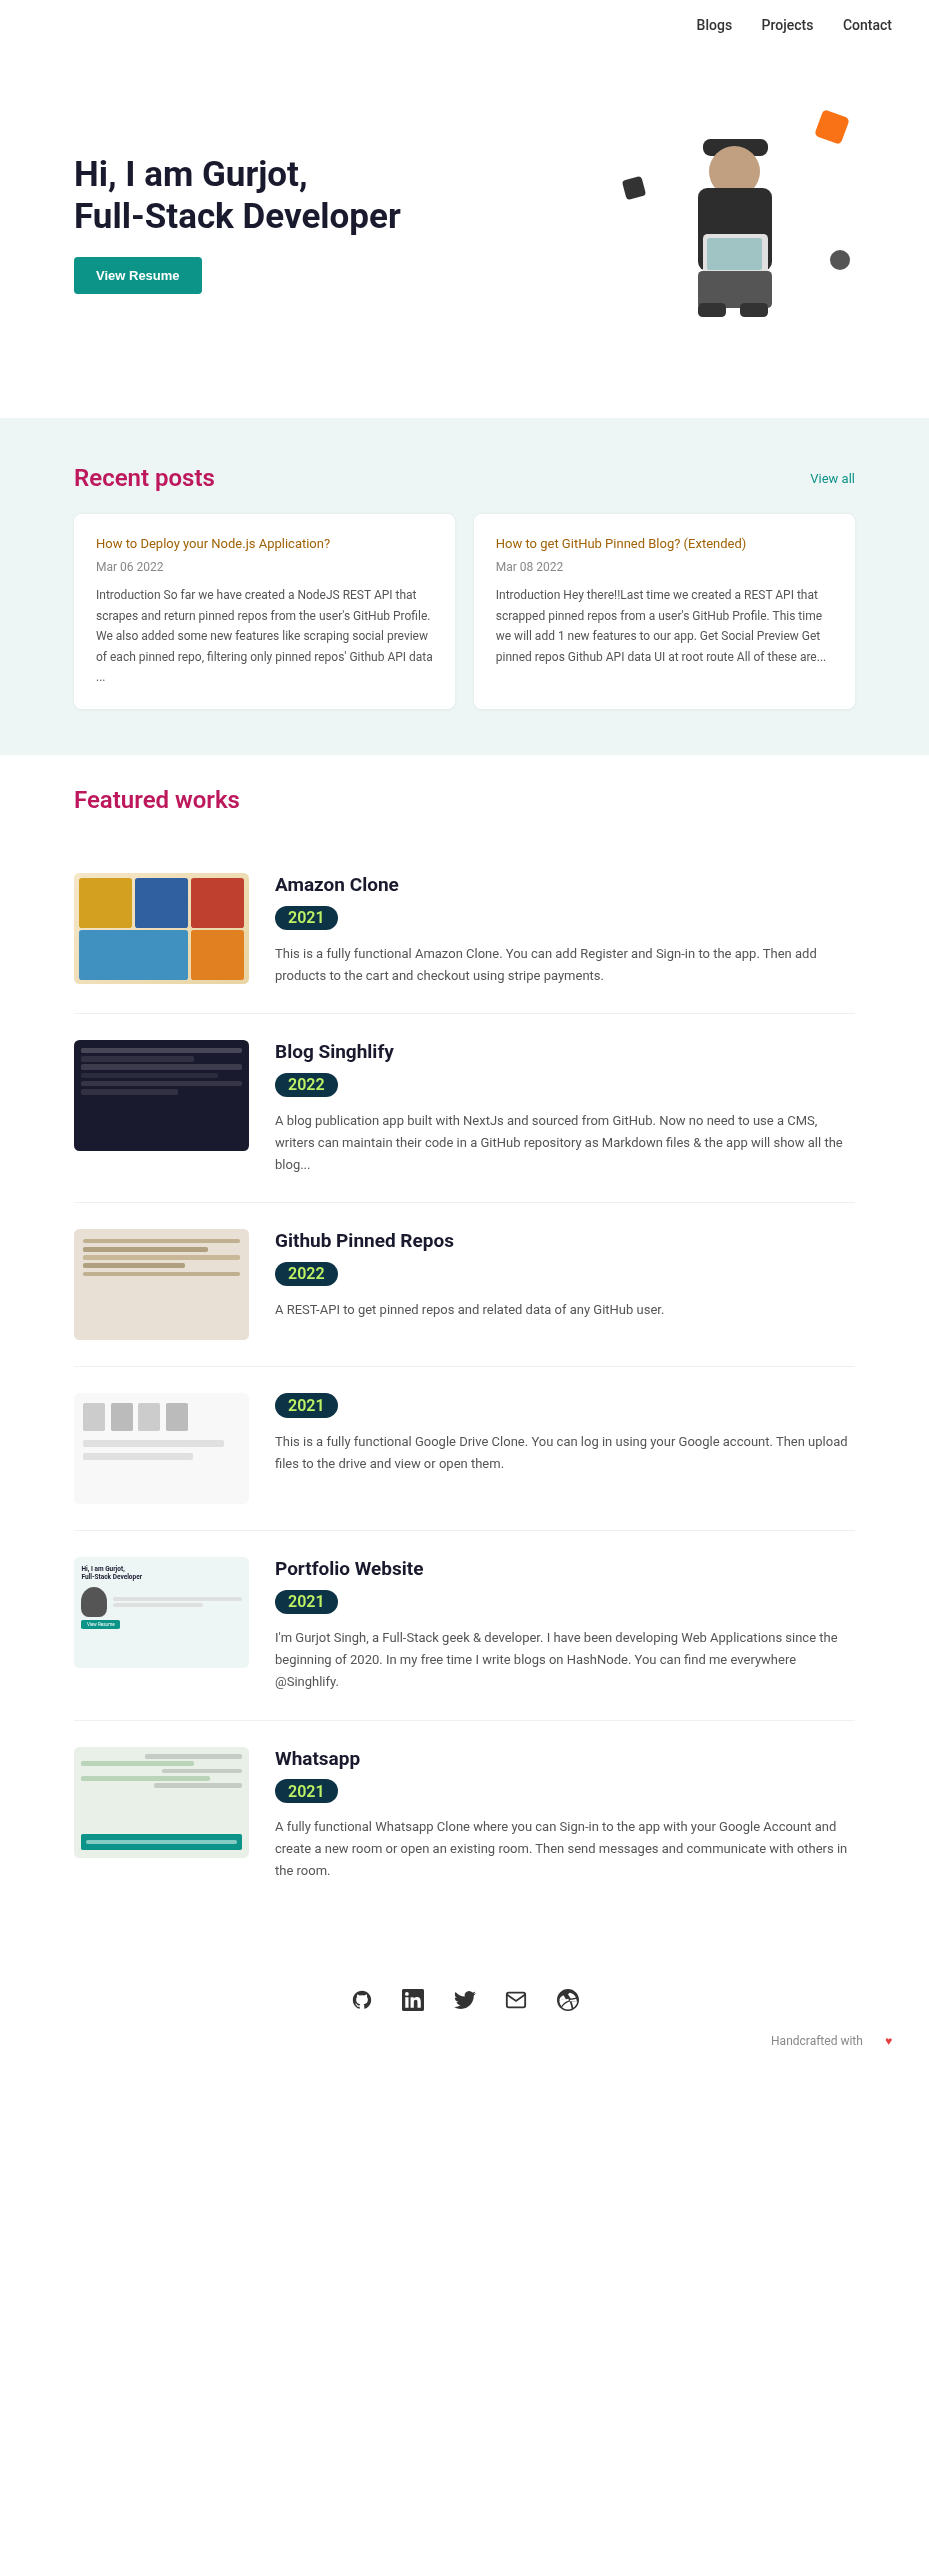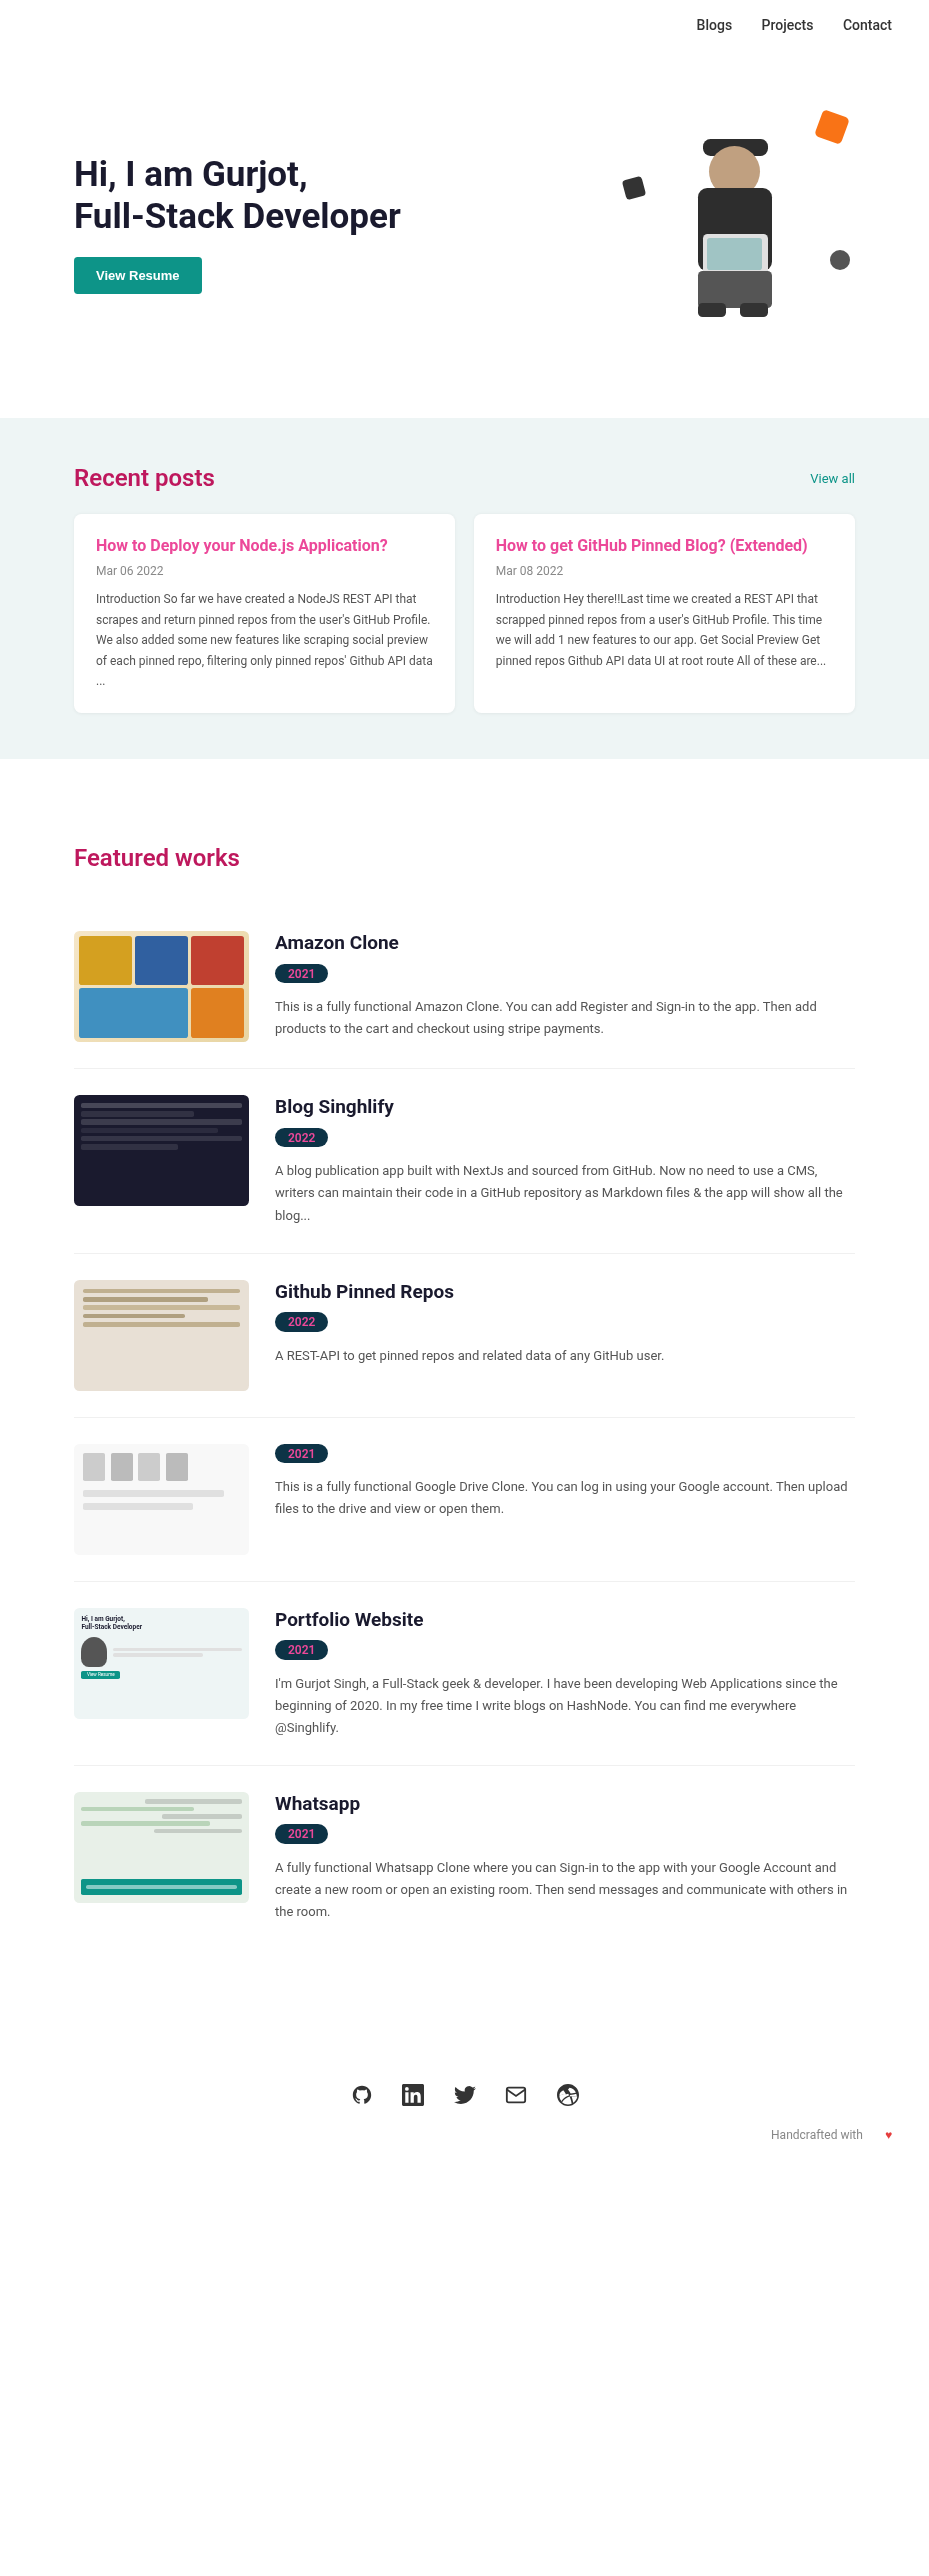--- a/index.html
+++ b/index.html
@@ -31,33 +31,33 @@
     .float-box-dark { width: 20px; height: 20px; background: #333; border-radius: 3.7px; transform: rotate(-15deg); position: absolute; top: 74px; left: 9.2px; }
     .float-circle { width: 20px; height: 20px; background: #555; border-radius: 50%; position: absolute; bottom: 74px; right: 4.6px; }
 
     
     .recent-posts-section { background: #eef5f5; padding: 46px 74px; }
     .section-header { display: flex; justify-content: space-between; align-items: center; margin-bottom: 22px; }
     .section-title { font-size: 24px; font-weight: 600; color: #be185d; }
     .view-all { color: #0d9488; font-size: 13px; text-decoration: none; cursor: pointer; }
     .posts-grid { display: grid; grid-template-columns: 1fr 1fr; gap: 18.5px; }
     .post-card { background: #fff; border-radius: 7.4px; padding: 22px; box-shadow: 0 0.9px 3.7px rgba(0,0,0,0.06); }
-    .post-card h3 { font-size: 16px; font-weight: 700; color: #ec4899; margin-bottom: 7.4px; line-height: 1.3; }
+    .post-card h3 { font-size: 13px; font-weight: 400; color: #a16207; margin-bottom: 7.4px; line-height: 1.3; }
     .post-date { font-size: 12px; color: #888; margin-bottom: 11px; }
     .post-excerpt { font-size: 12px; color: #555; line-height: 1.7; }
 
     
-    .featured-works { padding: 85px 74px; }
+    .featured-works { padding: 31px 74px; }
     .featured-works .section-title { margin-bottom: 33px; }
     .work-item { display: flex; align-items: flex-start; gap: 26px; padding: 26px 0; border-bottom: 0.9px solid #f0f0f0; }
     .work-item:last-child { border-bottom: none; }
     .work-thumbnail { width: 175px; height: 111px; flex-shrink: 0; border-radius: 5.5px; overflow: hidden; background: #ddd; display: flex; align-items: center; justify-content: center; }
     .work-content { flex: 1; }
     .work-title { font-size: 19px; font-weight: 700; color: #1a1a2e; margin-bottom: 9.2px; }
-    .year-badge { display: inline-block; background: #0d3346; color: #ec4899; font-size: 12px; font-weight: 600; padding: 2.8px 13px; border-radius: 18.5px; margin-bottom: 13px; }
+    .year-badge { display: inline-block; background: #0d3346; color: #bef264; font-size: 16px; font-weight: 600; padding: 2.8px 13px; border-radius: 18.5px; margin-bottom: 13px; }
     .work-desc { font-size: 13px; color: #555; line-height: 1.7; }
 
     
     footer { padding: 46px 37px 28px; text-align: center; }
     .social-icons { display: flex; justify-content: center; gap: 22px; margin-bottom: 18.5px; }
     .social-icon { width: 29.5px; height: 29.5px; display: flex; align-items: center; justify-content: center; color: #333; font-size: 18.5px; cursor: pointer; text-decoration: none; }
     .footer-credit { font-size: 12px; color: #888; display: flex; align-items: center; justify-content: flex-end; gap: 22px; }
     .heart { color: #e53e3e; }
 
     

